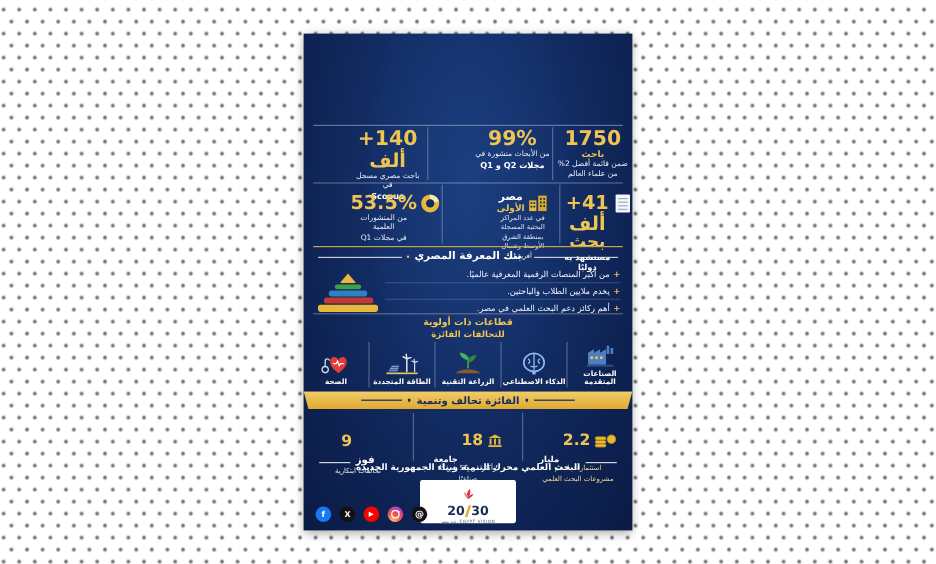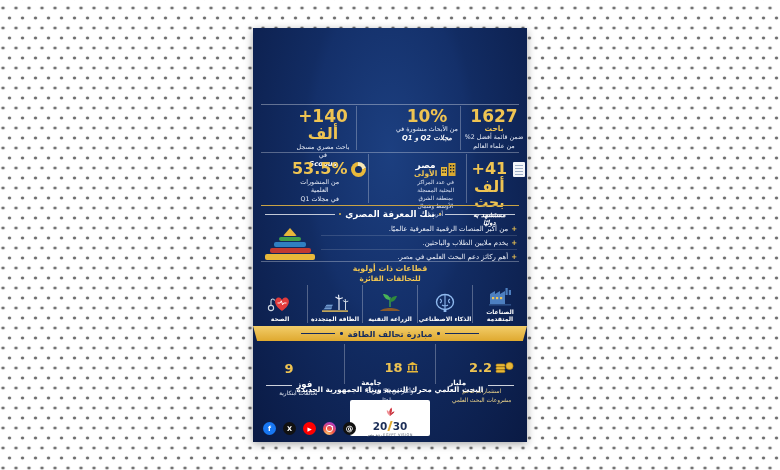--- a/index.html
+++ b/index.html
@@ -38,21 +38,21 @@
   
   .row { position:absolute; left:0; right:0; display:flex; }
   .stats1 { top:78px; height:44px; }
   .stats2 { top:126px; height:49px; }
   .col { flex:1 1 0; text-align:center; padding:2px 2px 0; }
   .col + .col { border-right:1px solid rgba(255,255,255,.28);margin-left:37px; }
   .big { color:#efc452; font-size:17px; font-weight:bold; line-height:1; }
   .big-sm { color:#efc452; font-size:16px; font-weight:bold; line-height:1.1; }
   .w-bold { color:#fff; font-weight:bold; font-size:8px; }
   .lbl { color:#e8edf7; font-size:6.3px; line-height:1.35; }
-  .lbl-b { color:#fff; font-size:6.8px; font-weight:bold; line-height:1.3;font-style:italic; }
+  .lbl-b { color:#fff; font-size:6.8px; font-weight:bold; line-height:1.3; }
   .inline-num { direction:ltr; unicode-bidi:isolate; }
   .stat2-flex { display:flex; align-items:flex-start; justify-content:center; gap:3px; padding-top:4px; }
   .mini-lbl { color:#dfe6f5; font-size:5.6px; line-height:1.4; }
   
   .icon-doc { width:12px; height:15px; background:#f4f6fa; border-radius:1px; position:relative; margin-top:2px; flex:0 0 auto; }
   .icon-doc::before { content:""; position:absolute; left:2px; top:3px; width:8px; height:1px; background:#9fb0c8;
       box-shadow:0 3px 0 #9fb0c8, 0 6px 0 #9fb0c8, 0 9px 0 #9fb0c8; }
   .icon-circle { width:15px; height:15px; border-radius:50%; background:#e8b83a; position:relative; flex:0 0 auto; margin-top:2px; }
   .icon-person::before { content:""; position:absolute; left:5px; top:3px; width:5px; height:5px; border-radius:50%; background:#12295e; }
   .icon-person::after  { content:""; position:absolute; left:3px; top:8.5px; width:9px; height:5px; border-radius:5px 5px 0 0; background:#12295e; }
@@ -129,27 +129,27 @@
 <body>
 
 <div class="page">
   <div class="poster">
 
 
     <div class="hdiv d1"></div>
 
     <div class="row stats1">
       <div class="col">
-        <div class="big">1627</div>
+        <div class="big">1750</div>
         <div class="big-sm" style="font-size:7.5px">باحث</div>
         <div class="lbl">ضمن قائمة أفضل 2%</div>
         <div class="lbl">من علماء العالم</div>
       </div>
       <div class="col">
-        <div class="big">10%</div>
+        <div class="big">99%</div>
         <div class="lbl">من الأبحاث منشورة في</div>
         <div class="lbl-b">مجلات Q2 و Q1</div>
       </div>
       <div class="col">
         <div class="big inline-num">+140</div>
         <div class="big-sm">ألف</div>
         <div class="lbl">باحث مصري مسجل في</div>
         <div class="lbl-b">Scopus</div>
       </div>
     </div>
@@ -305,21 +305,21 @@
             </svg>
           </div>
           <div class="sector-label">الصحة</div>
         </div>
       </div>
     </div>
 
     <div class="banner">
       <span class="banner-line"></span>
       <span class="banner-dot"></span>
-      <span class="banner-text">مبادرة تحالف الطاقة</span>
+      <span class="banner-text">الفائزة تحالف وتنمية</span>
       <span class="banner-dot"></span>
       <span class="banner-line"></span>
     </div>
 
     <div class="row initiative">
       <div class="init-col">
         <div class="init-top">
           <svg width="19" height="14" viewBox="0 0 19 14">
             <circle cx="14.5" cy="6" r="3.6" fill="#e8b83a" stroke="#b8860b" stroke-width=".7"></circle>
             <rect x="1" y="4" width="9" height="2.6" rx="1.3" fill="#e8b83a" stroke="#b8860b" stroke-width=".6"></rect>

